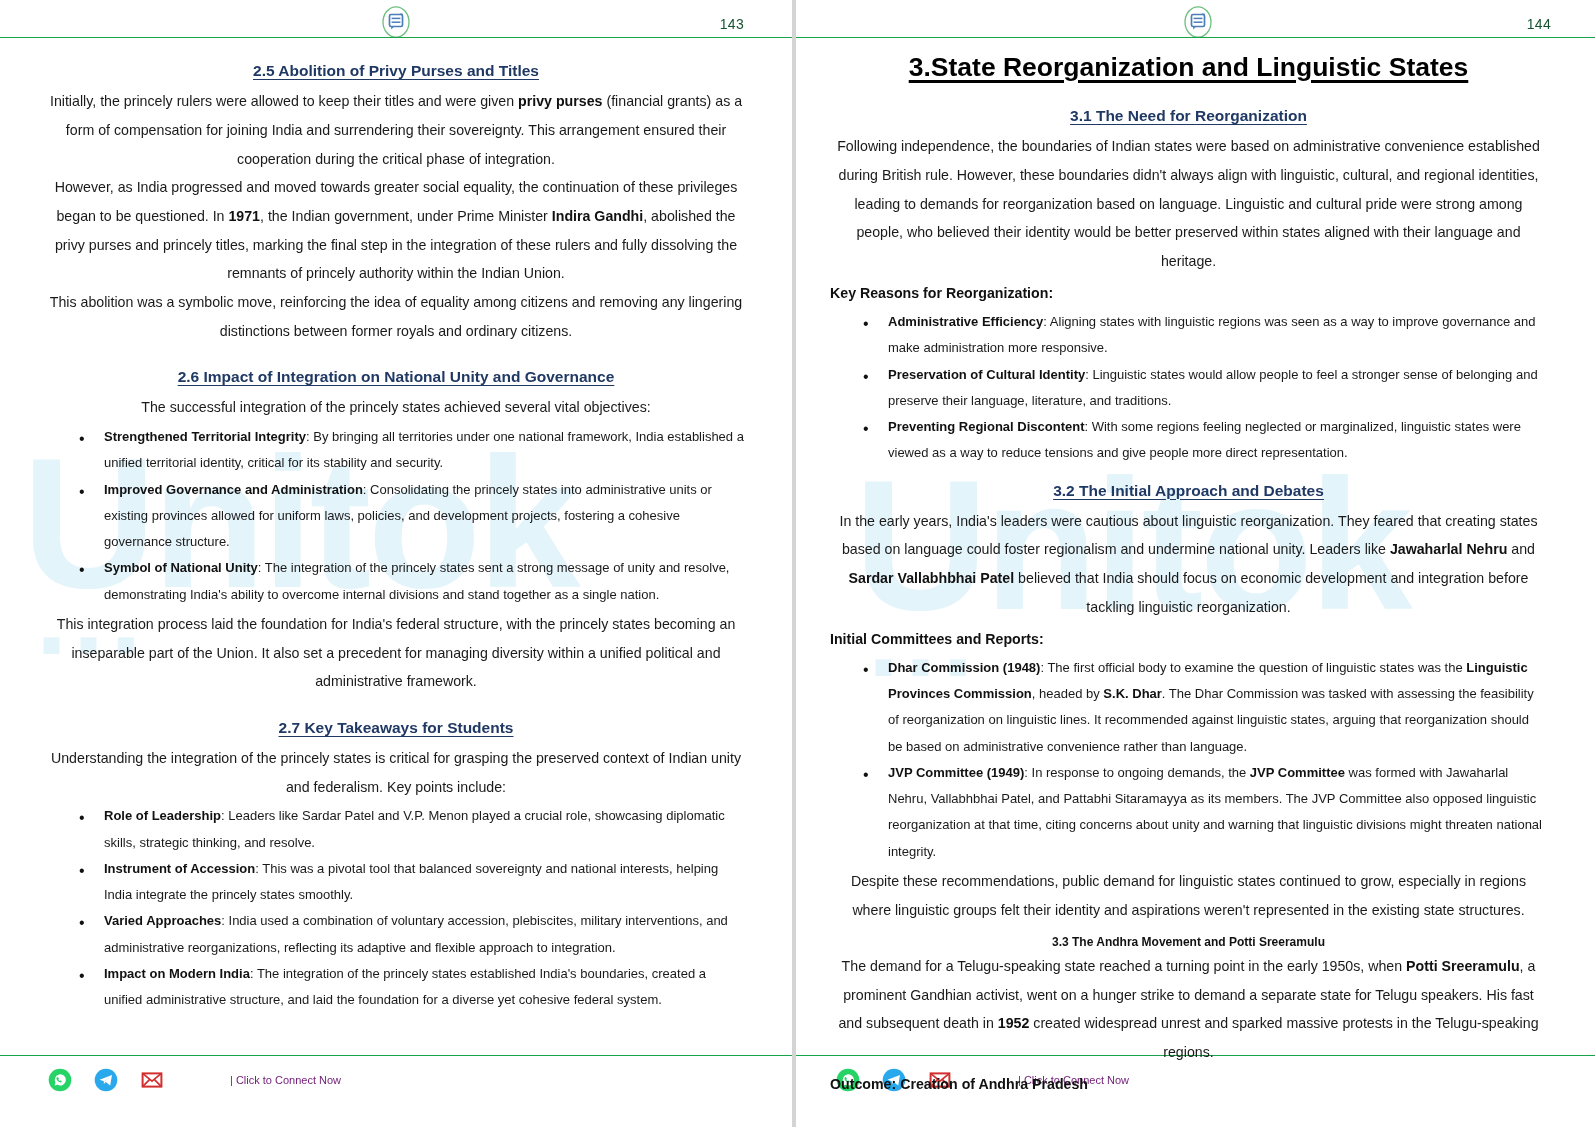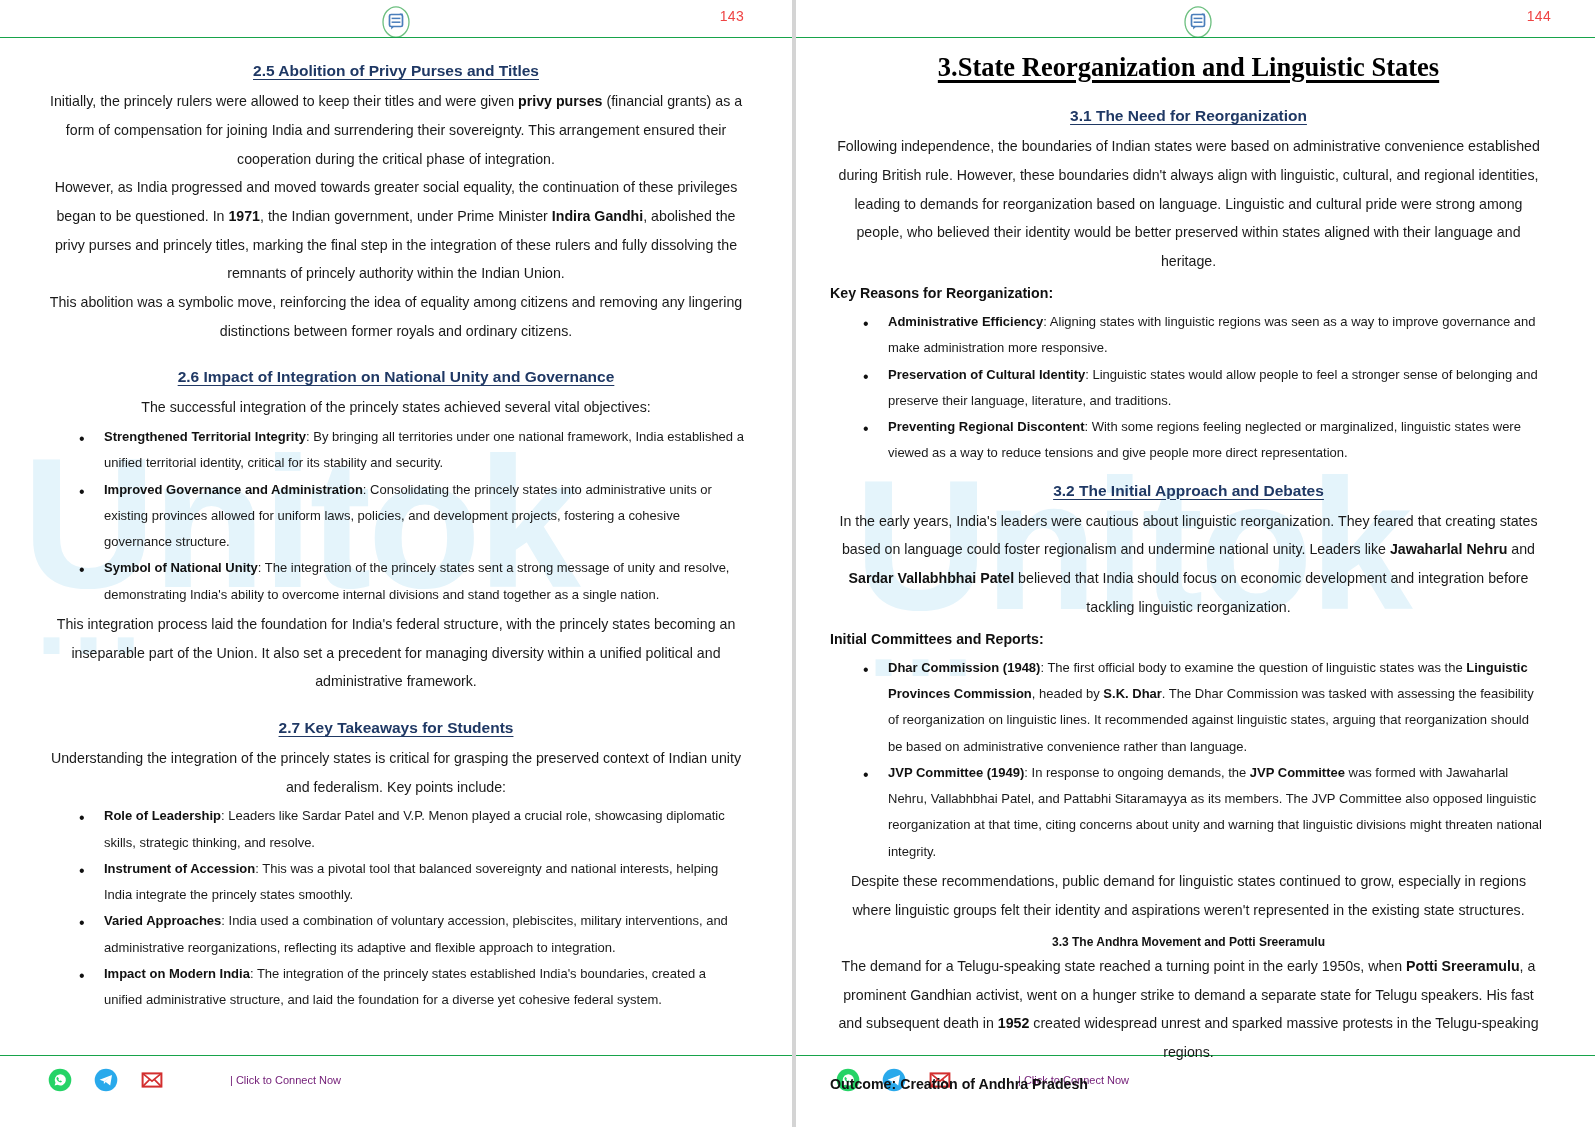--- a/index.html
+++ b/index.html
@@ -33,23 +33,23 @@
     height: 1127px;
   }
 
   
   .page-header {
     position: relative;
     height: 39px;
   }
   .page-num {
     position: absolute;
-    top: 8px; right: 48px;
+    top: 16px; right: 48px;
     font-size: 14px;
-    color: #ef4444;
+    color: #14532d;
     letter-spacing: 0.3px;
   }
   .brand-mark {
     position: absolute;
     top: 5px;
     left: 50%;
     transform: translateX(-50%);
     width: 34px; height: 34px;
   }
   .header-rule {
@@ -62,21 +62,21 @@
 
   
   .page-body {
     padding: 0 46px 0 46px;
     position: relative;
     z-index: 2;
   }
   .page.right .page-body { padding: 0 52px 0 34px; }
 
   h1.doc-title {
-    font-family: Liberation Serif, serif;
+    font-family: Liberation Sans, sans-serif;
     font-size: 26.5px;
     font-weight: bold;
     color: #000000;
     text-align: center;
     margin: 12px 0 0 0;
     padding: 0;
     line-height: 1.25;
     text-decoration: underline;
     text-underline-offset: 4px;
     text-decoration-thickness: 2.5px;

